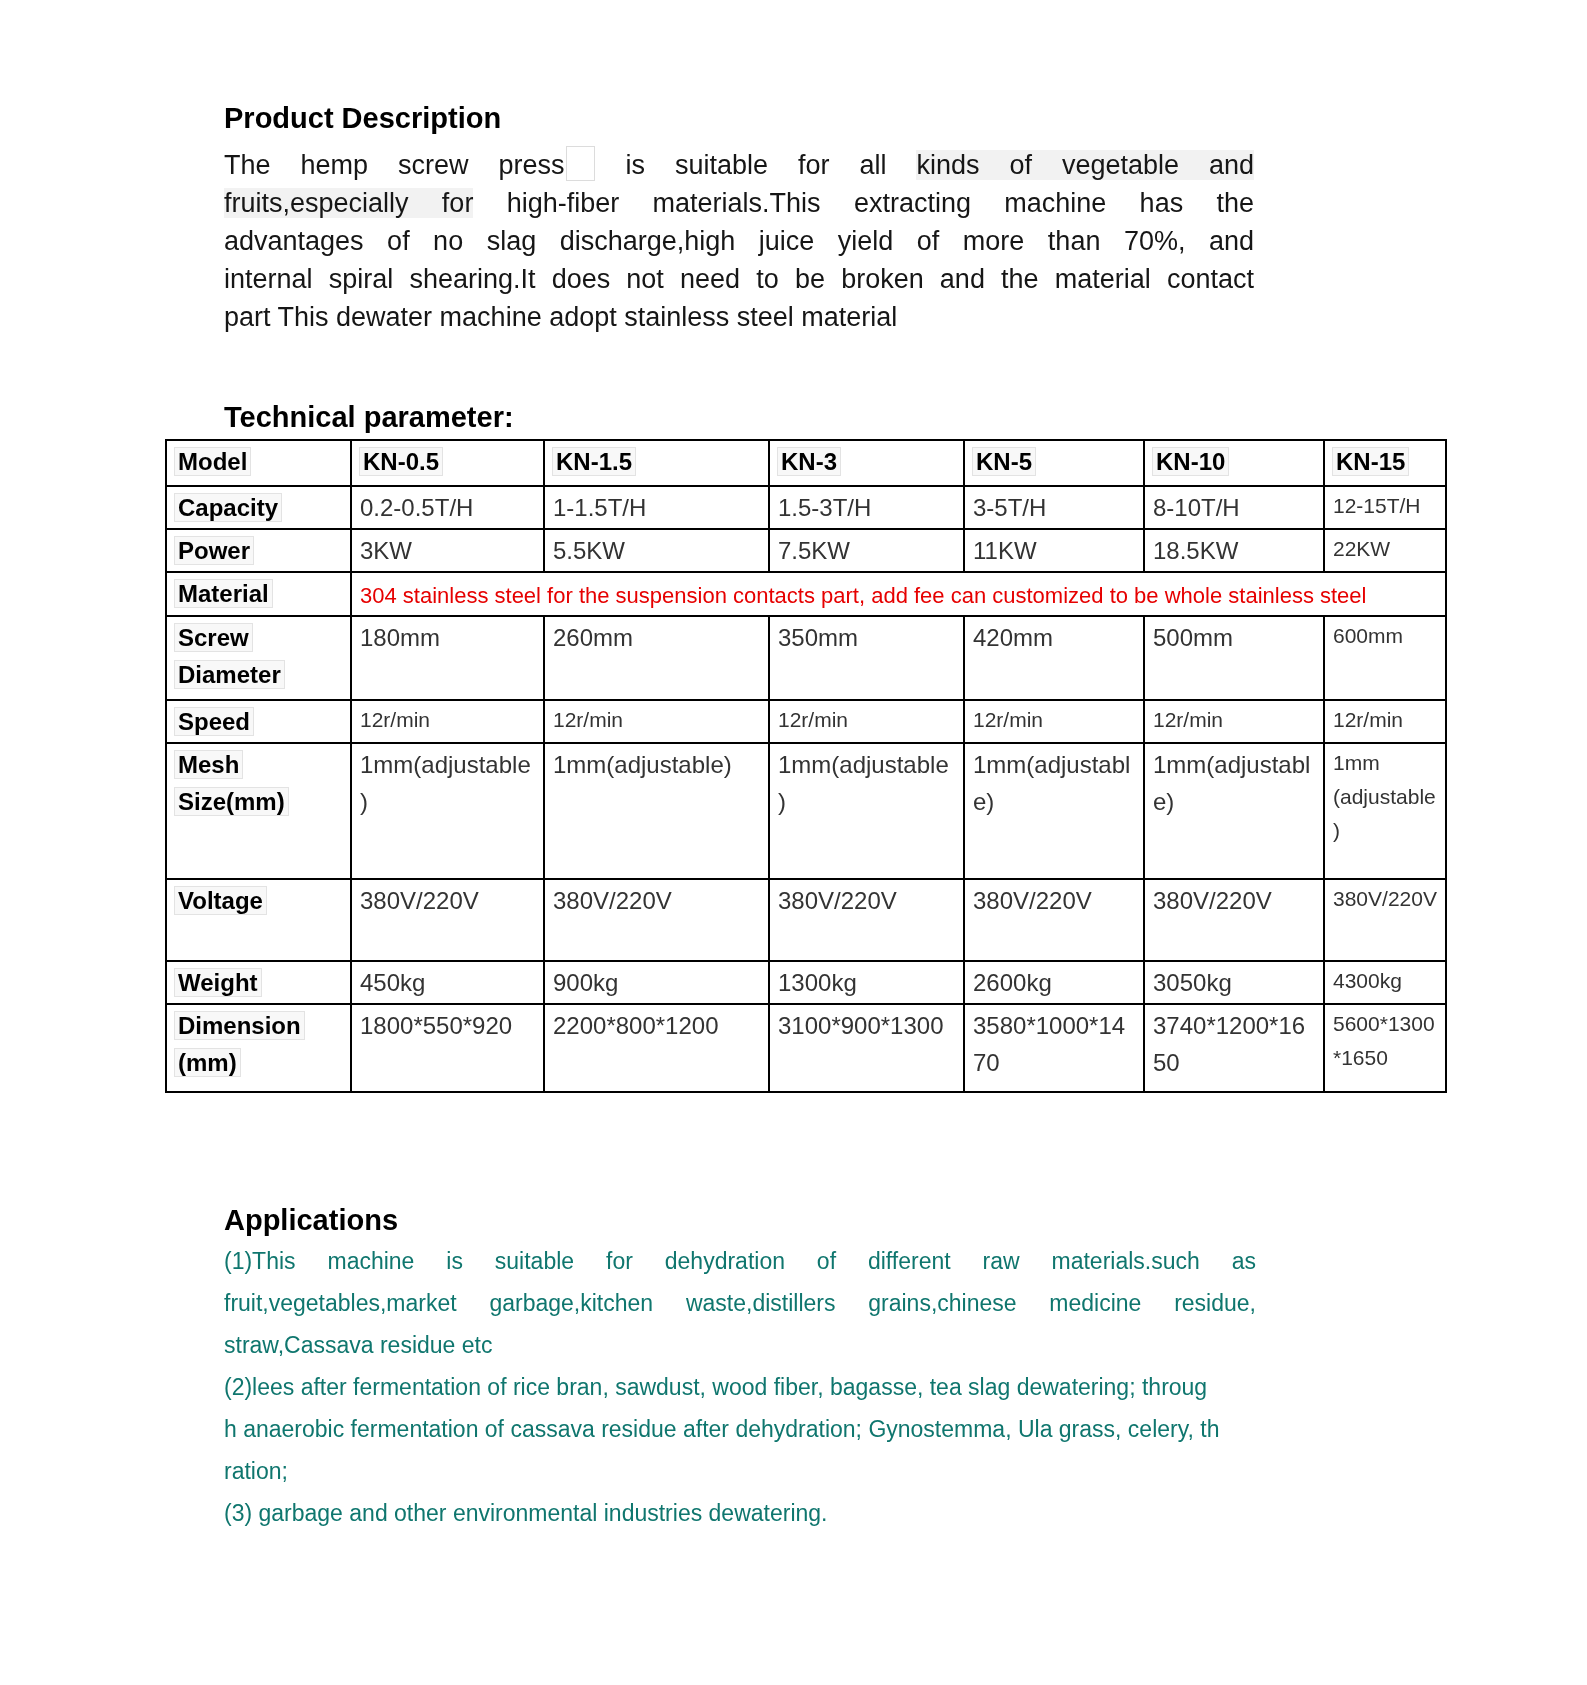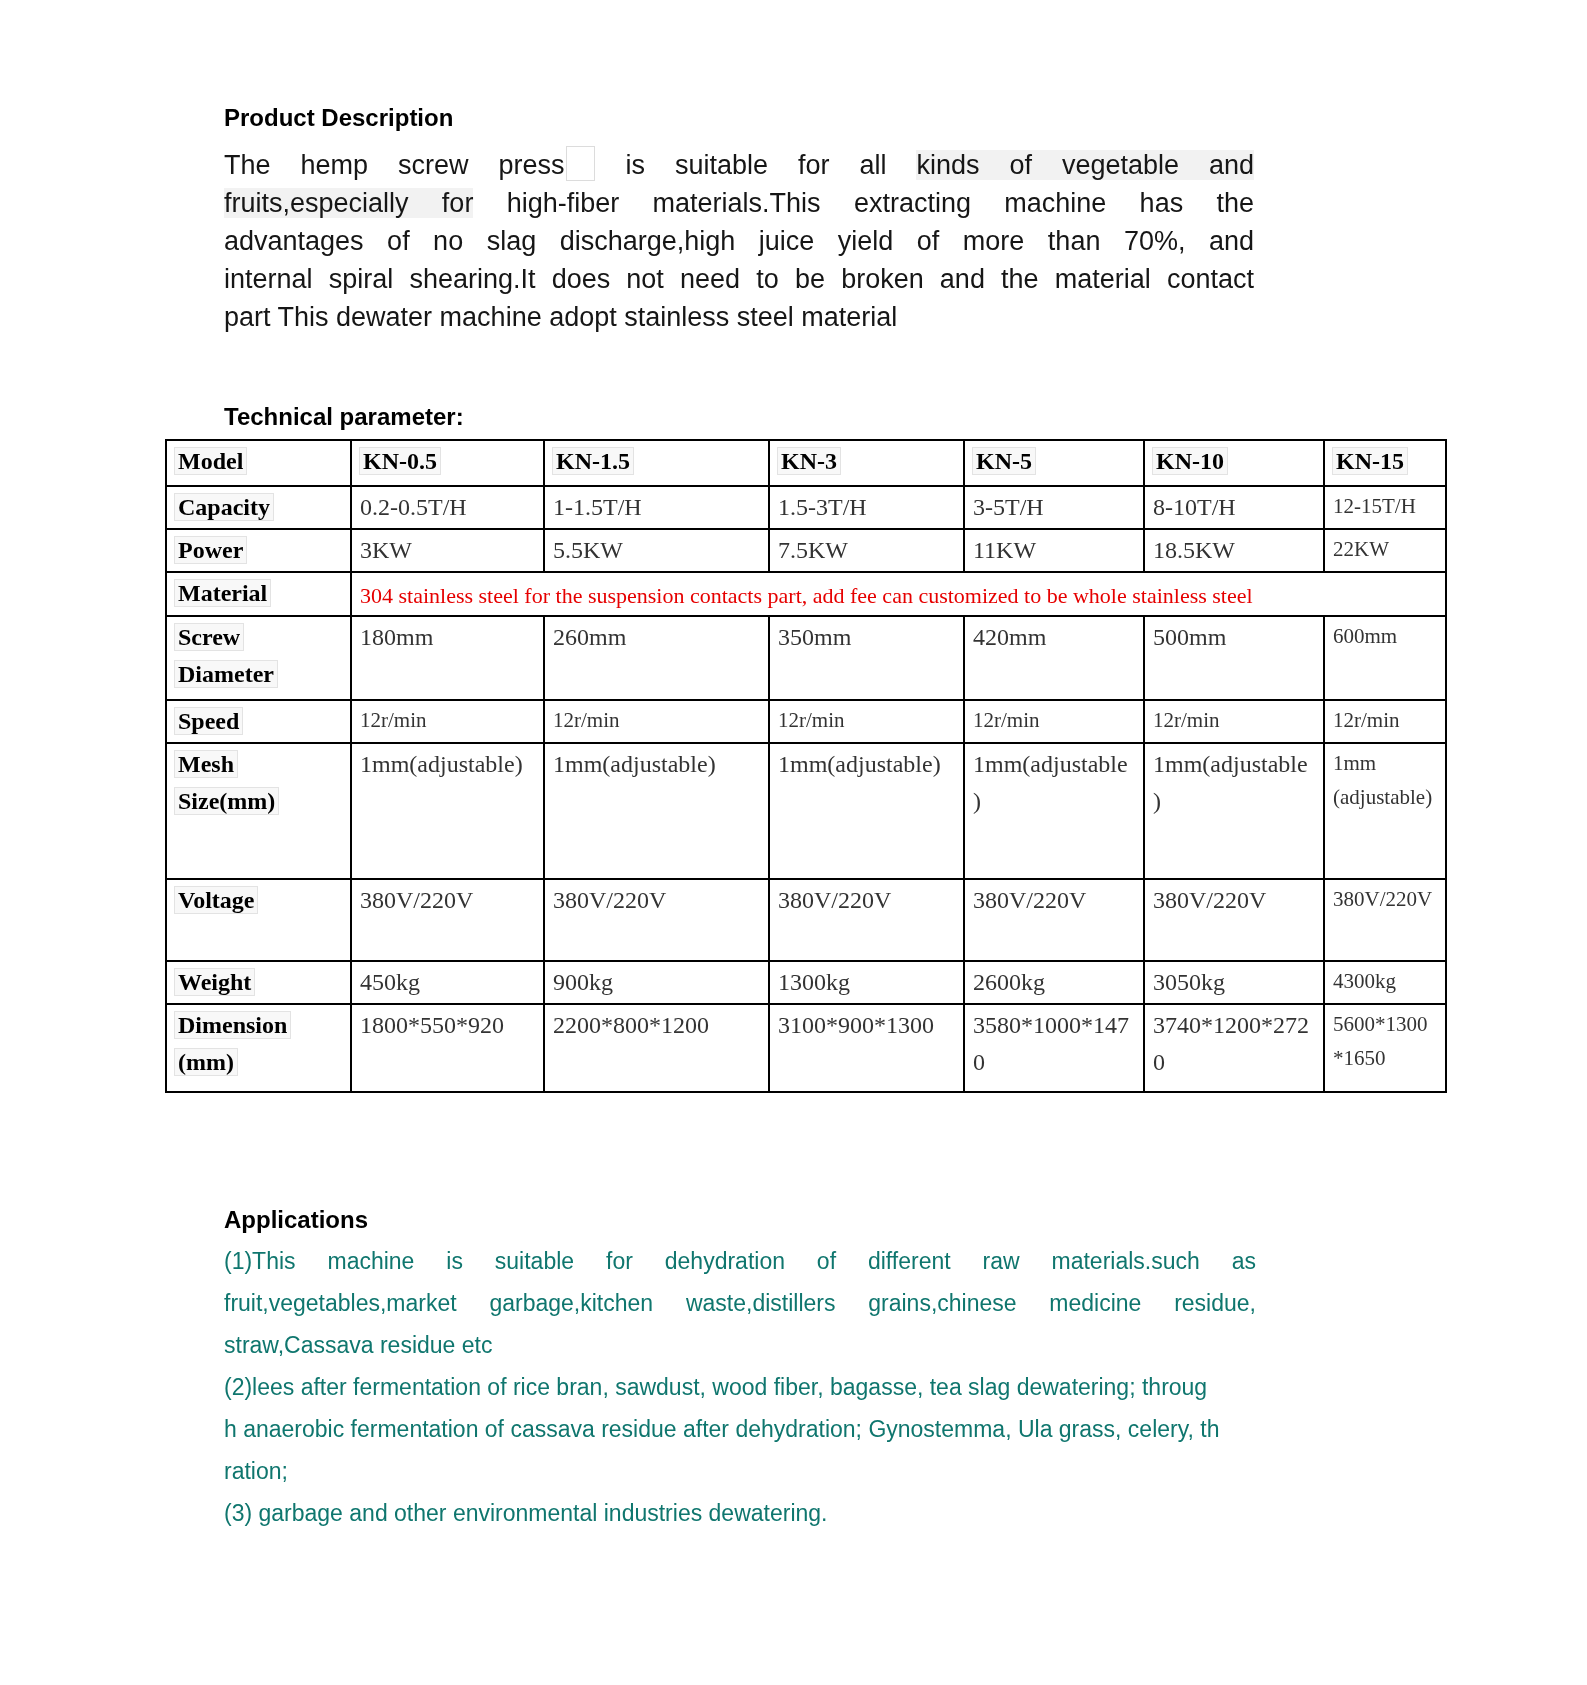--- a/index.html
+++ b/index.html
@@ -7,21 +7,21 @@
     width: 1587px; height: 1685px;
     background: #ffffff;
     font-family: "Liberation Sans", sans-serif;
     color: #1a1a1a;
     position: relative;
     overflow: hidden;
   }
   .page { position: absolute; left: 165px; top: 103px; width: 1330px; }
 
   .h {
-    font-weight: bold; font-size: 24px; line-height: 30px;
+    font-weight: bold; font-size: 29px; line-height: 30px;
     color: #000; margin: 0 0 0 59px;
   }
   .th2 { margin-top: 66px; }
   .ah  { margin-top: 112px; }
 
   .desc {
     margin: 13px 0 0 59px; width: 1030px;
     font-size: 27px; line-height: 38px; color: #161616;
   }
   .dline { }
@@ -30,21 +30,21 @@
   .hl { background: var(--hl-bg, #f2f2f2); }
   .hlbox {
     display: inline-block; width: 27px; height: 33px;
     background: #fff; border: 1px solid #dcdcdc;
     vertical-align: -7px; margin: 0 1px;
   }
 
   table.ttable {
     border-collapse: collapse; table-layout: fixed;
     width: 1280px; margin-top: 7px;
-    font-family: Liberation Serif, serif;
+    font-family: Liberation Sans, sans-serif;
   }
   .ttable th, .ttable td {
     border: 2px solid #000;
     vertical-align: top; text-align: left;
     padding: 2px 8px;
     font-size: 24px; line-height: 37px;
     overflow-wrap: break-word; word-break: break-word;
   }
   .ttable th { font-weight: bold; color: #000; }
   .ttable td { color: #333; font-weight: normal; }
@@ -178,21 +178,21 @@
           <td>2600kg</td>
           <td>3050kg</td>
           <td>4300kg</td>
         </tr>
         <tr class="tr-8">
           <th><span class="tag">Dimension</span> <span class="tag">(mm)</span></th>
           <td>1800*550*920</td>
           <td>2200*800*1200</td>
           <td>3100*900*1300</td>
           <td>3580*1000*1470</td>
-          <td>3740*1200*2720</td>
+          <td>3740*1200*1650</td>
           <td>5600*1300*1650</td>
         </tr>
       </tbody>
   </table>
 
   <div class="h ah">Applications</div>
 
   <div class="apps">
       <div>
         <div class="appline jline">(1)This machine is suitable for dehydration of different raw materials.such as</div>

